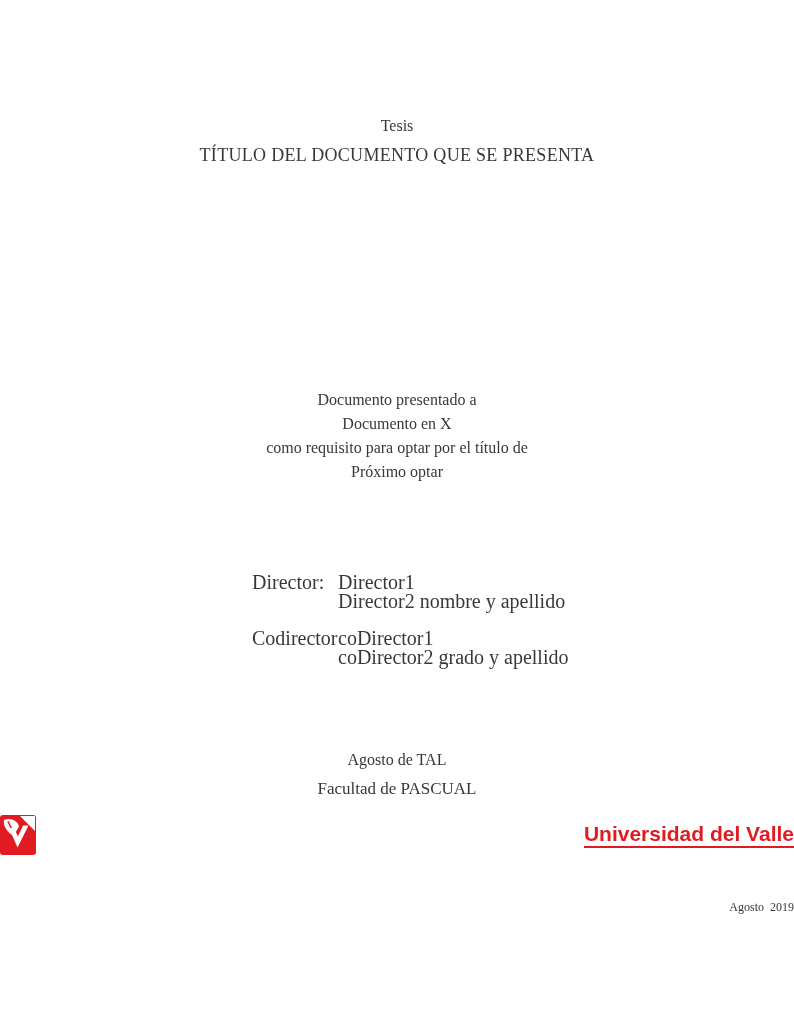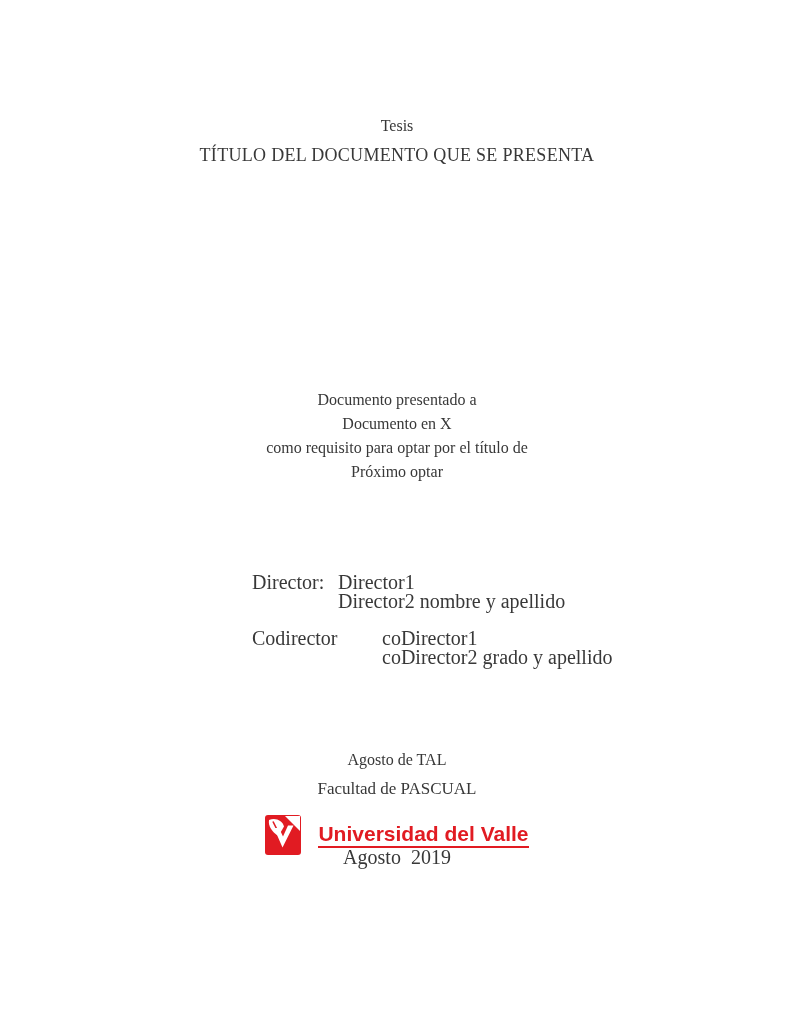--- a/index.html
+++ b/index.html
@@ -56,21 +56,21 @@
     position: absolute;
     top: 566px;
     left: 252px;
     font-size: 20px;
     line-height: 19px;
   }
   .committee-row {
     display: flex;
     align-items: flex-start;
   }
-  .committee-row + .committee-row { margin-top: 18px; gap: 44px; }
+  .committee-row + .committee-row { margin-top: 18px; }
   .committee-label {
     width: 86px;
     flex: 0 0 86px;
   }
   .committee-names div { white-space: nowrap; }
 
   
   .school-block {
     top: 738px;
     font-size: 16px;
@@ -78,43 +78,44 @@
   }
   .faculty-line { font-size: 17px; }
 
   
   .logo-row {
     position: absolute;
     top: 806px;
     left: 0;
     width: 100%;
     display: flex;
-    justify-content: center;
+    justify-content: space-between;
     align-items: center;
     gap: 17px;
     height: 44px;
   }
   .logo-mark { display: block; }
   .logo-wordmark {
     font-family: "Liberation Sans", "DejaVu Sans", sans-serif;
     font-size: 21px;
     font-weight: 700;
     color: var(--brand);
     border-bottom: 2.5px solid var(--brand);
     padding-bottom: 1px;
     line-height: 1.1;
     white-space: nowrap;
   }
 
   
   .date-line {
-    top: 840px;
-    font-size: 20px;
+    top: 890px;
+    font-size: 12px;
     line-height: 20px;
     white-space: pre;
+    text-align: right;
   }
 
   .fill-brand { fill: var(--brand); }
   .stroke-brand { stroke: var(--brand); }
 </style>
 </head>
 <body>
 
 <div class="page">
 

